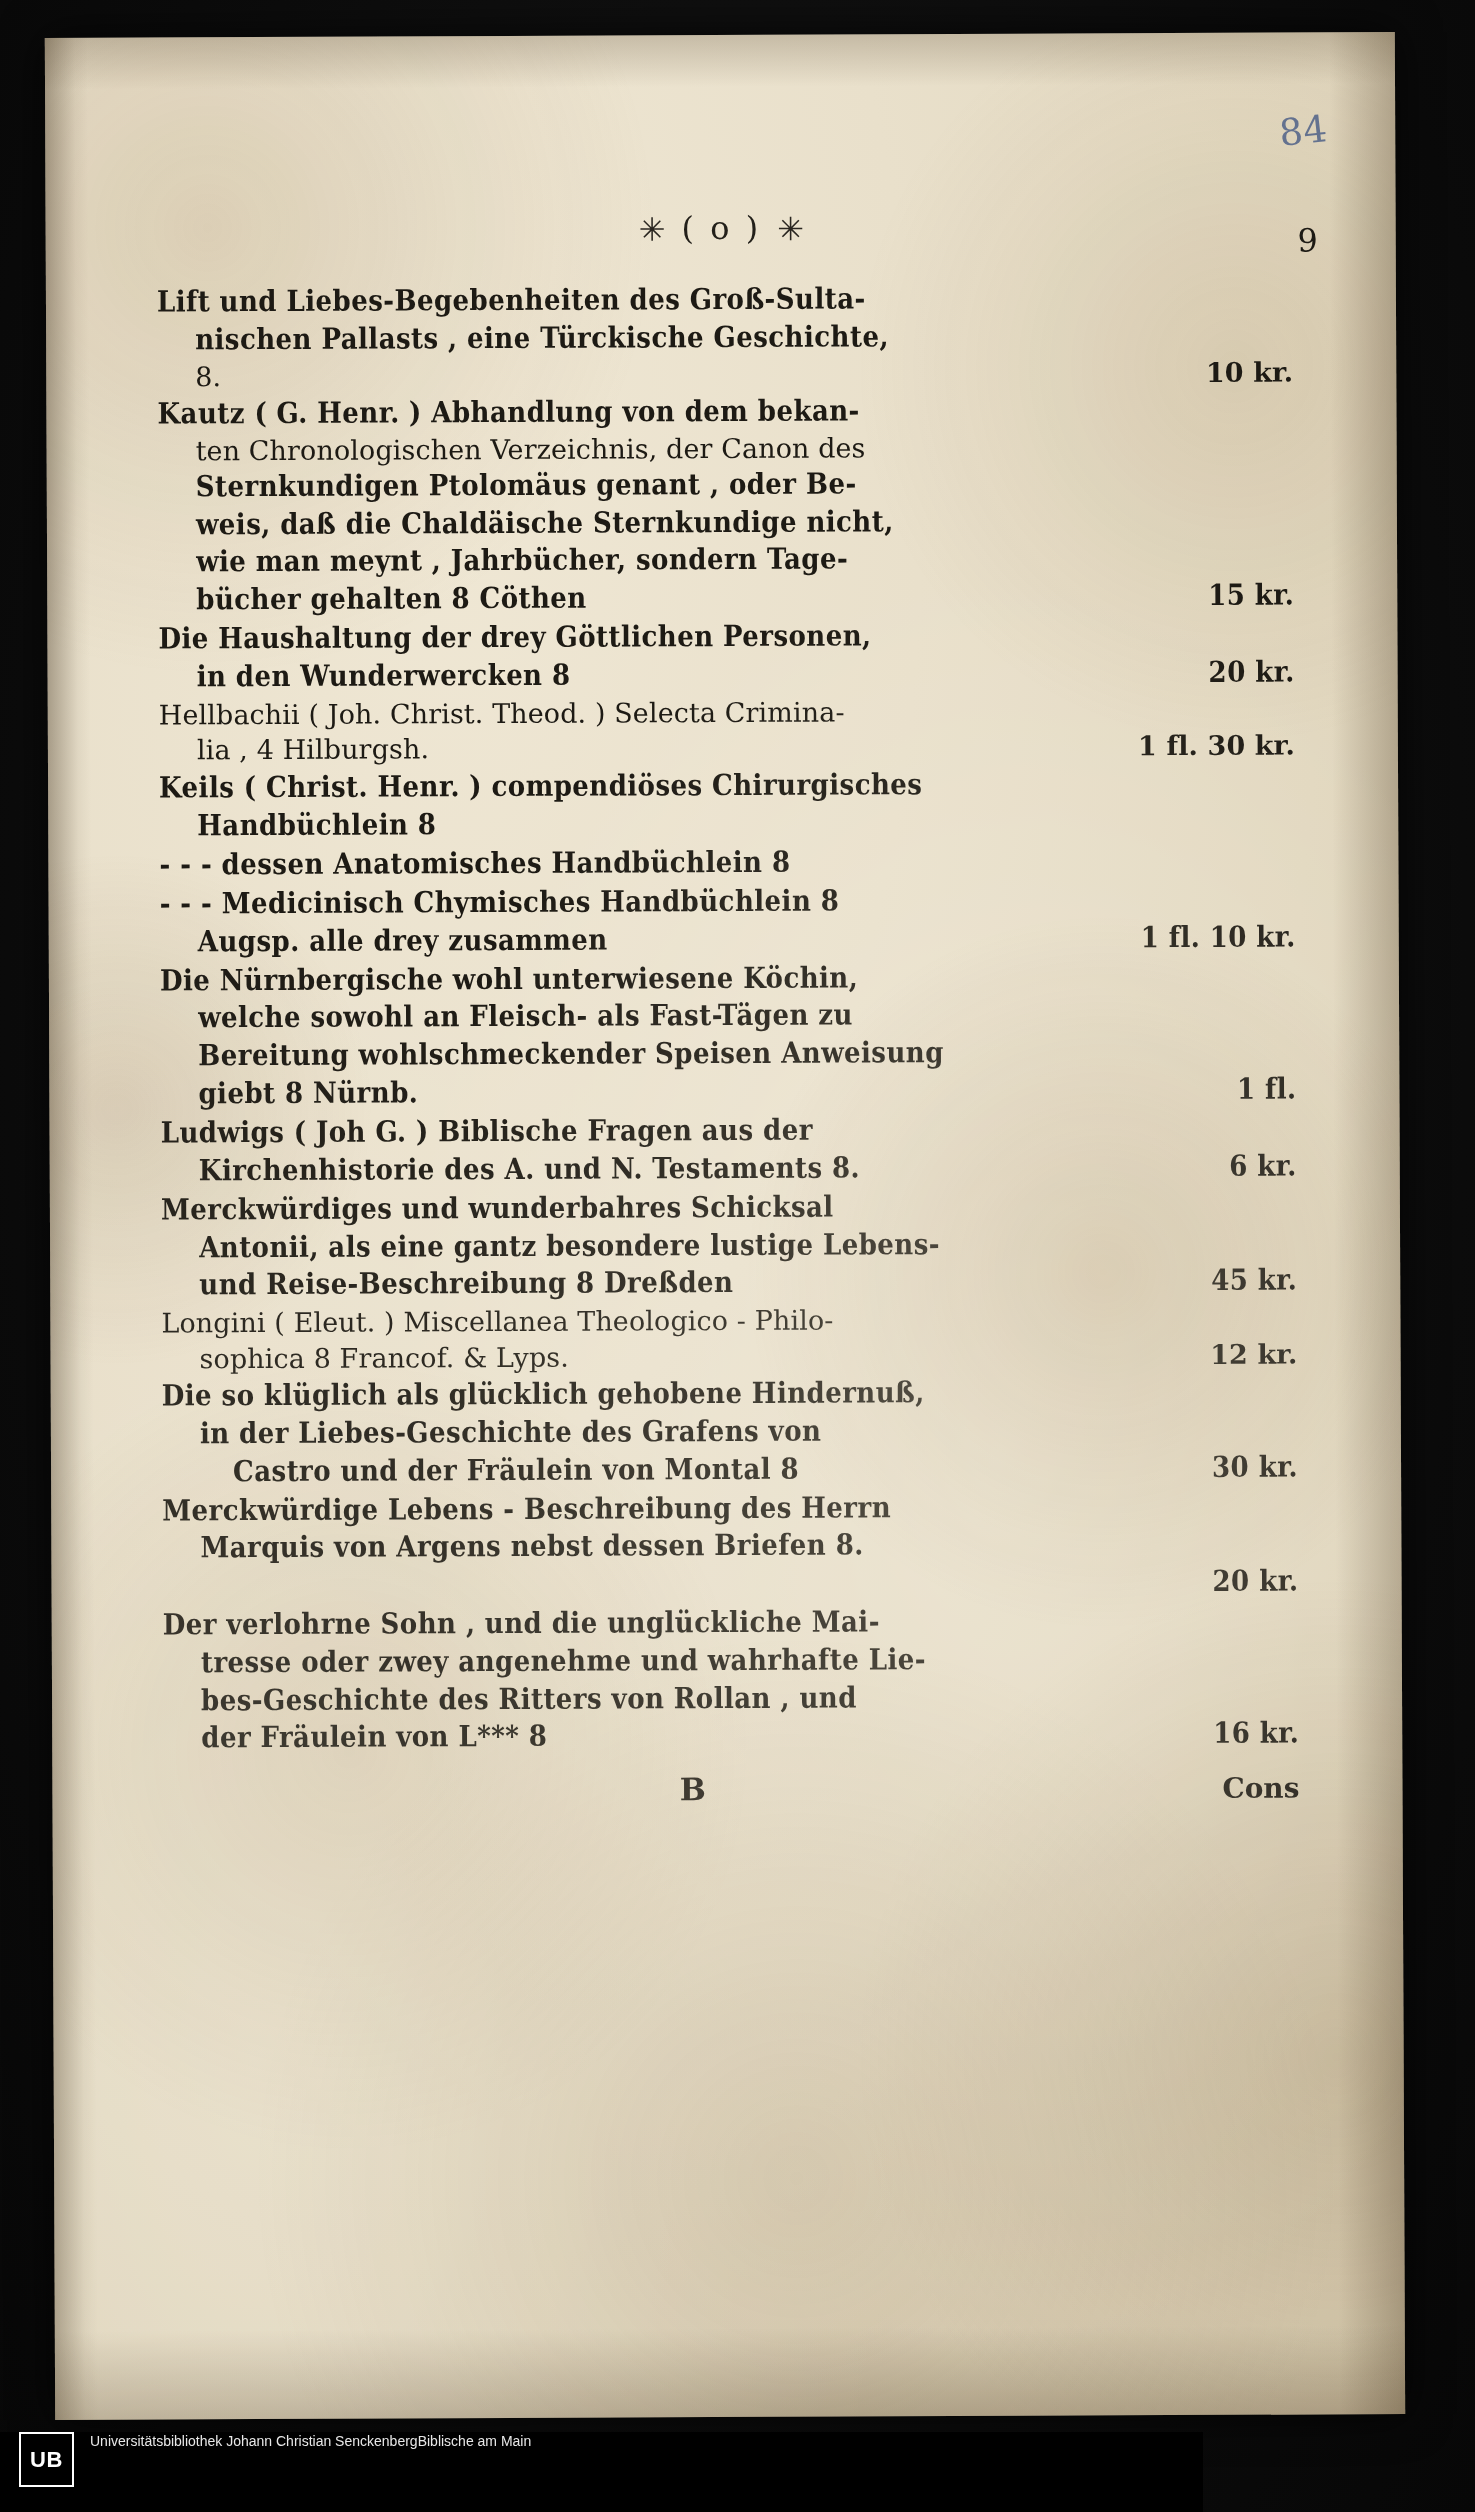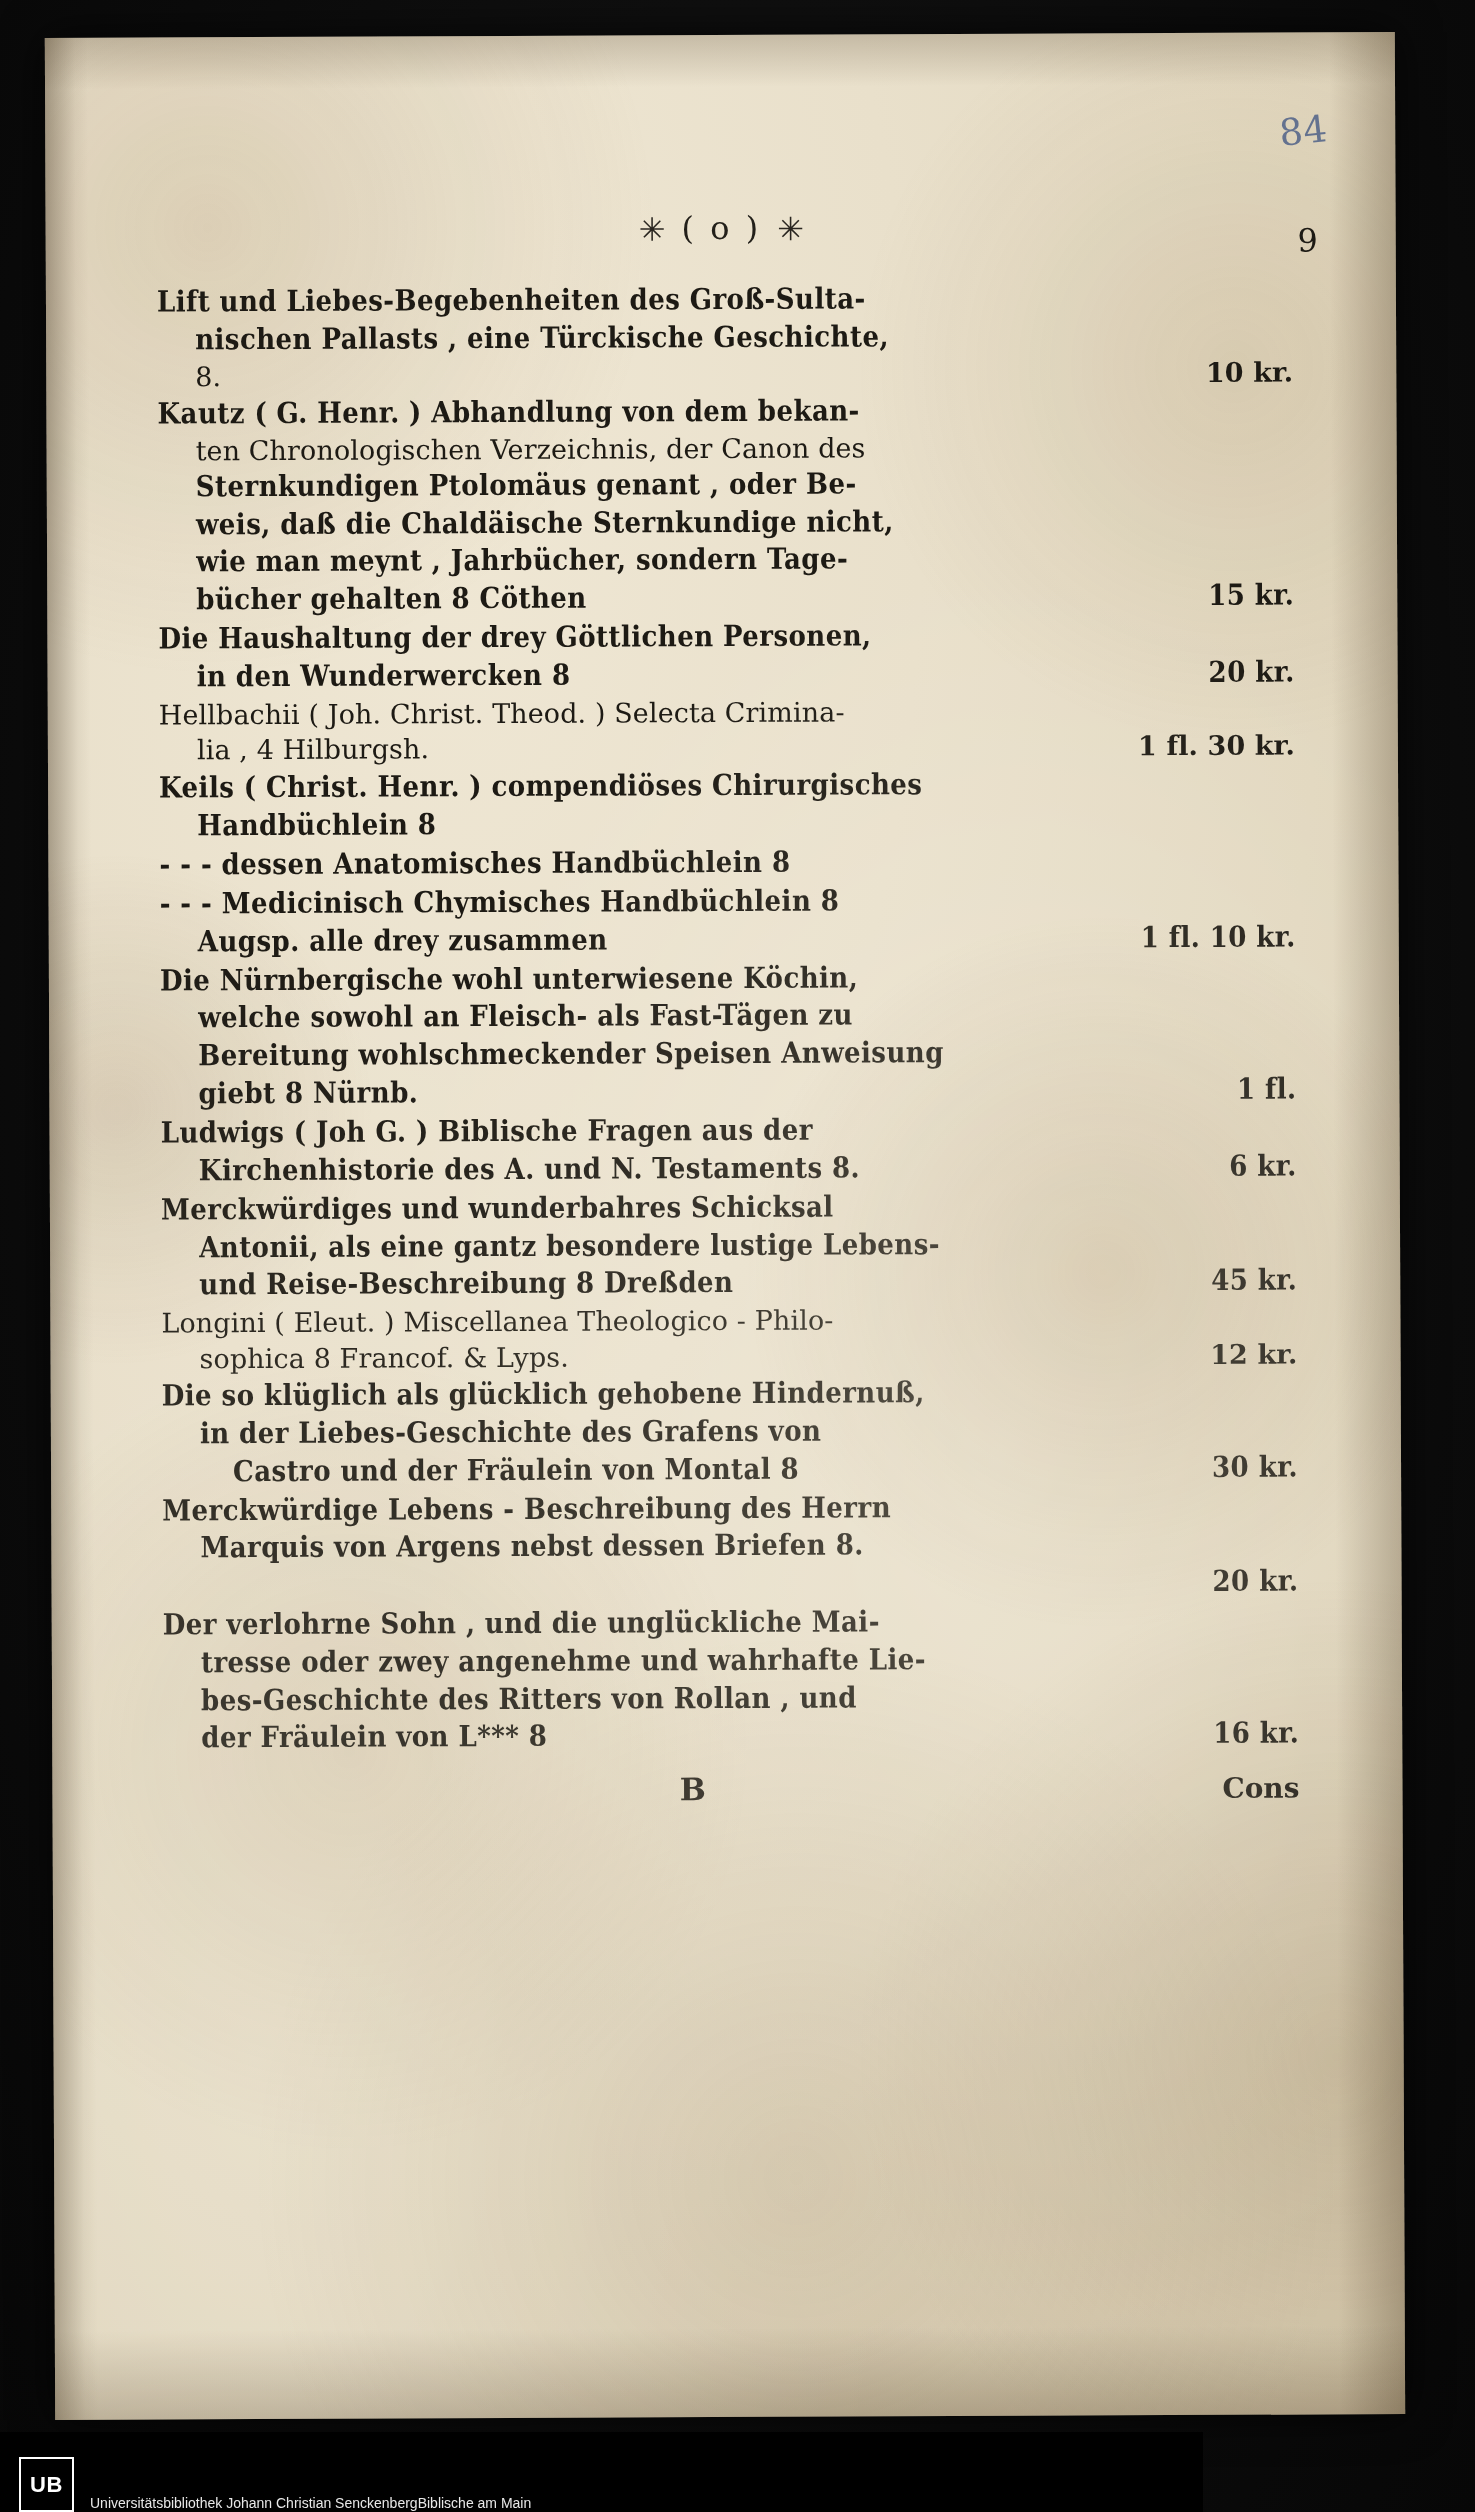--- a/index.html
+++ b/index.html
@@ -216,21 +216,21 @@
 
   
   #library-bar {
     position: absolute;
     left: 0;
     bottom: 0;
     width: 1203px;
     height: 80px;
     background: #000;
     display: flex;
-    align-items: flex-end;
+    align-items: flex-start;
     padding-left: 19px;
     box-sizing: border-box;
   }
   #library-logo {
     width: 55px;
     height: 55px;
     border: 2.2px solid #ffffff;
     box-sizing: border-box;
     display: flex;
     align-items: center;

